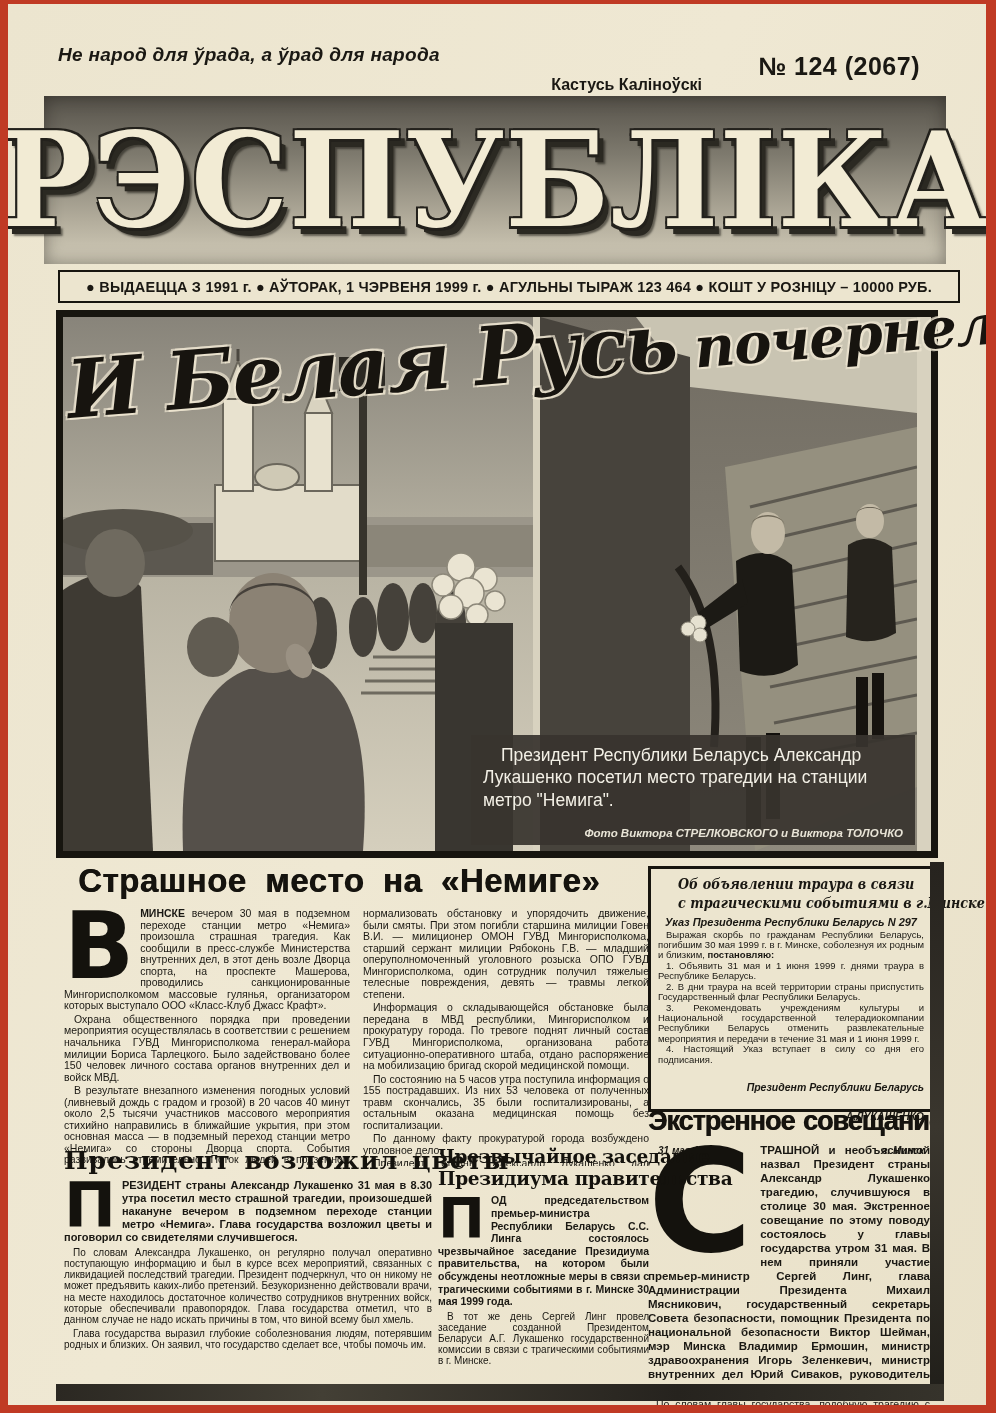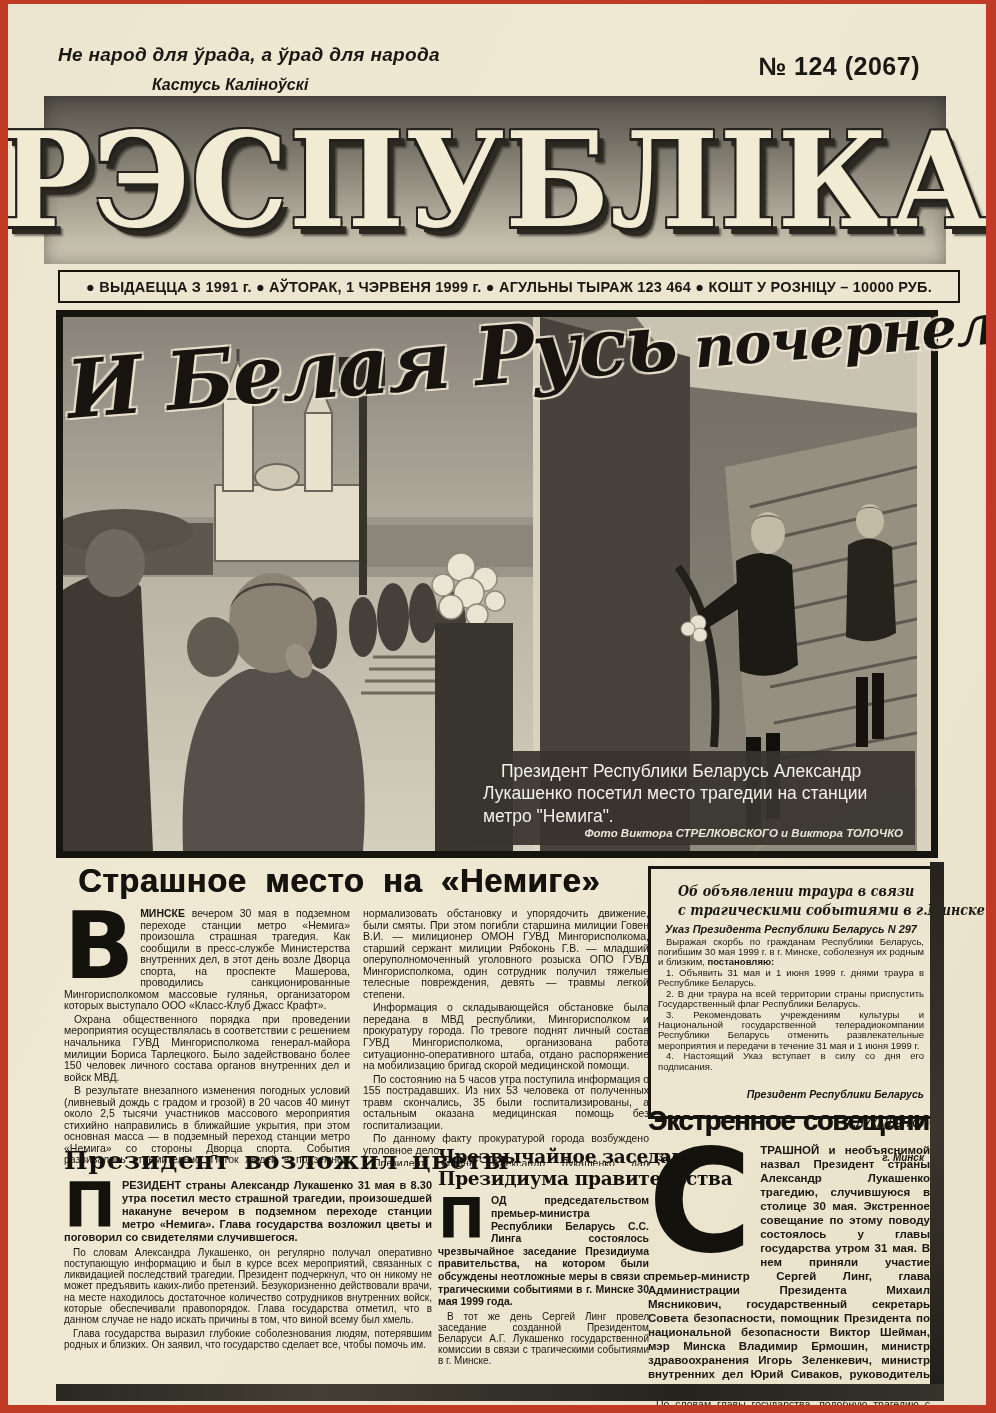--- a/index.html
+++ b/index.html
@@ -12,21 +12,21 @@
     overflow:hidden;
   }
   .page{
     position:absolute;left:8px;top:4px;width:978px;height:1401px;
     background:linear-gradient(115deg,#ece5cf 0%,#efe8d3 45%,#e9e1c9 100%);
     overflow:hidden;
   }
   .abs{position:absolute;}
   
   .motto{left:50px;top:40px;font-size:19px;font-weight:bold;font-style:italic;letter-spacing:.3px;}
-  .motto-author{left:144px;top:72px;width:560px;text-align:left;font-size:16px;font-weight:bold;font-style:italic;}
+  .motto-author{left:134px;top:72px;width:560px;text-align:right;font-size:16px;font-weight:bold;}
   .issue{top:48px;right:66px;font-size:25px;font-weight:bold;letter-spacing:.5px;}
   .masthead{
     left:36px;top:92px;width:902px;height:168px;
     background:linear-gradient(180deg,#57534b 0%,#7e7a6e 35%,#b4ae9d 75%,#d3cdba 100%);
     display:flex;align-items:center;justify-content:center;
     box-shadow:inset 0 0 18px rgba(20,18,14,.45);
   }
   .masthead span{
     font-family:"DejaVu Serif",serif;font-weight:bold;
     font-size:122px;line-height:1;color:#f2ebd4;letter-spacing:1px;
@@ -59,21 +59,21 @@
     text-shadow:2px 2px 0 rgba(238,230,209,.85),-2px -2px 0 rgba(238,230,209,.7),-2px 2px 0 rgba(238,230,209,.7),2px -2px 0 rgba(238,230,209,.7);
   }
   .overlay-headline .h1a{font-size:80px;letter-spacing:-2px;}
   .overlay-headline .h1b{font-size:56px;letter-spacing:-1px;}
   .caption-box{
     right:16px;bottom:6px;width:420px;z-index:7;
     background:rgba(56,52,46,.93);
     color:#f3f0e6;padding:9px 12px 6px 12px;
   }
   .caption-box .cap{font-size:17.5px;font-weight:normal;line-height:1.28;text-indent:18px;}
-  .caption-box .credit{font-size:11.5px;font-weight:bold;font-style:italic;text-align:right;margin-top:0;color:#e8e4d6;}
+  .caption-box .credit{font-size:11.5px;font-weight:bold;font-style:italic;text-align:right;margin-top:16px;color:#e8e4d6;}
   
   .main-headline{
     left:70px;top:858px;width:575px;
     font-size:33px;font-weight:bold;letter-spacing:.5px;word-spacing:9px;
     color:#15130e;text-shadow:.6px 0 0 #15130e;
     white-space:nowrap;
   }
   .cols{left:56px;top:904px;width:585px;height:258px;display:flex;gap:13px;overflow:hidden;}
   .col{flex:1;font-size:10.5px;line-height:1.1;text-align:justify;}
   .col p{margin:0 0 2px 0;text-indent:10px;}
@@ -83,21 +83,21 @@
     line-height:.8;margin:2px 6px 0 0;
   }
   .dc-v{font-size:92px;}
   .dc-p{font-size:62px;}
   .dc-p2{font-size:56px;}
   .dc-s{font-size:142px;margin-right:8px;}
   .leadword{font-weight:bold;}
   
   .decree{
     left:640px;top:862px;width:266px;height:230px;
-    border:3px solid #17150f;padding:13px 7px 4px 7px;background:#ece5cf;
+    border:3px solid #17150f;padding:6px 7px 4px 7px;background:#ece5cf;
   }
   .decree .t{
     font-family:"DejaVu Serif",serif;font-weight:bold;font-style:italic;
     font-size:15px;line-height:1.25;text-align:center;white-space:nowrap;
     transform:scaleX(.85);transform-origin:center;
   }
   .decree .sub{font-style:italic;font-size:11px;text-align:center;margin:3px 0 2px 0;font-weight:bold;}
   .decree p{margin:0;font-size:9.5px;line-height:1.1;text-align:justify;text-indent:8px;}
   .decree .sig{text-align:right;font-weight:bold;font-style:italic;font-size:10.5px;line-height:1.2;margin-top:16px;}
   .decree .daterow{display:flex;justify-content:space-between;font-style:italic;font-size:10px;margin-top:23px;font-weight:bold;}

